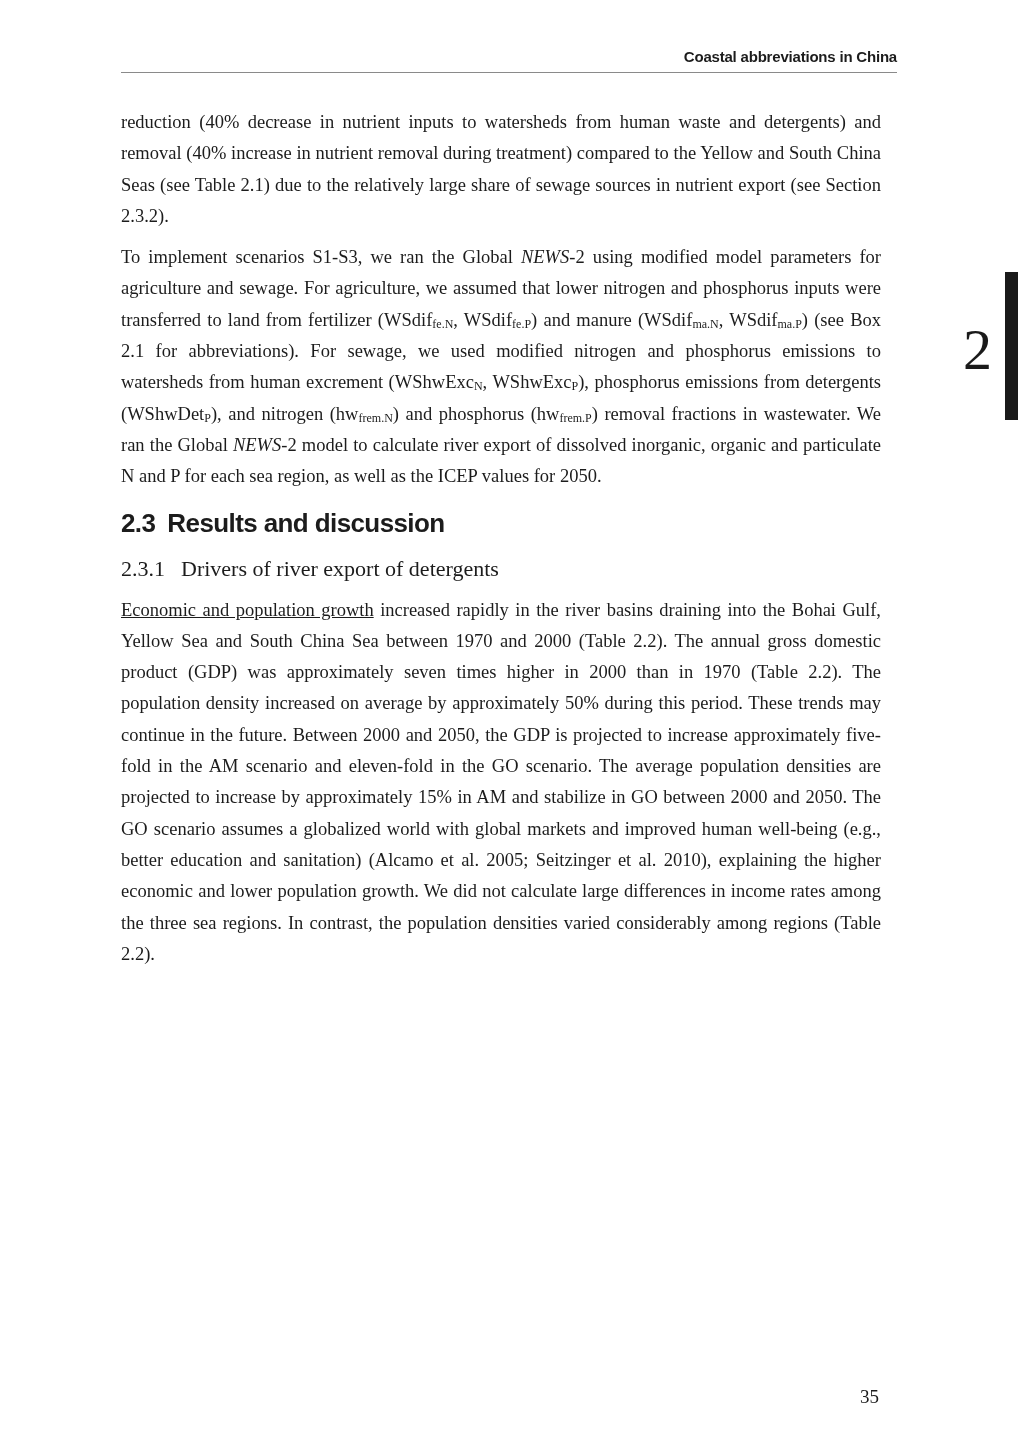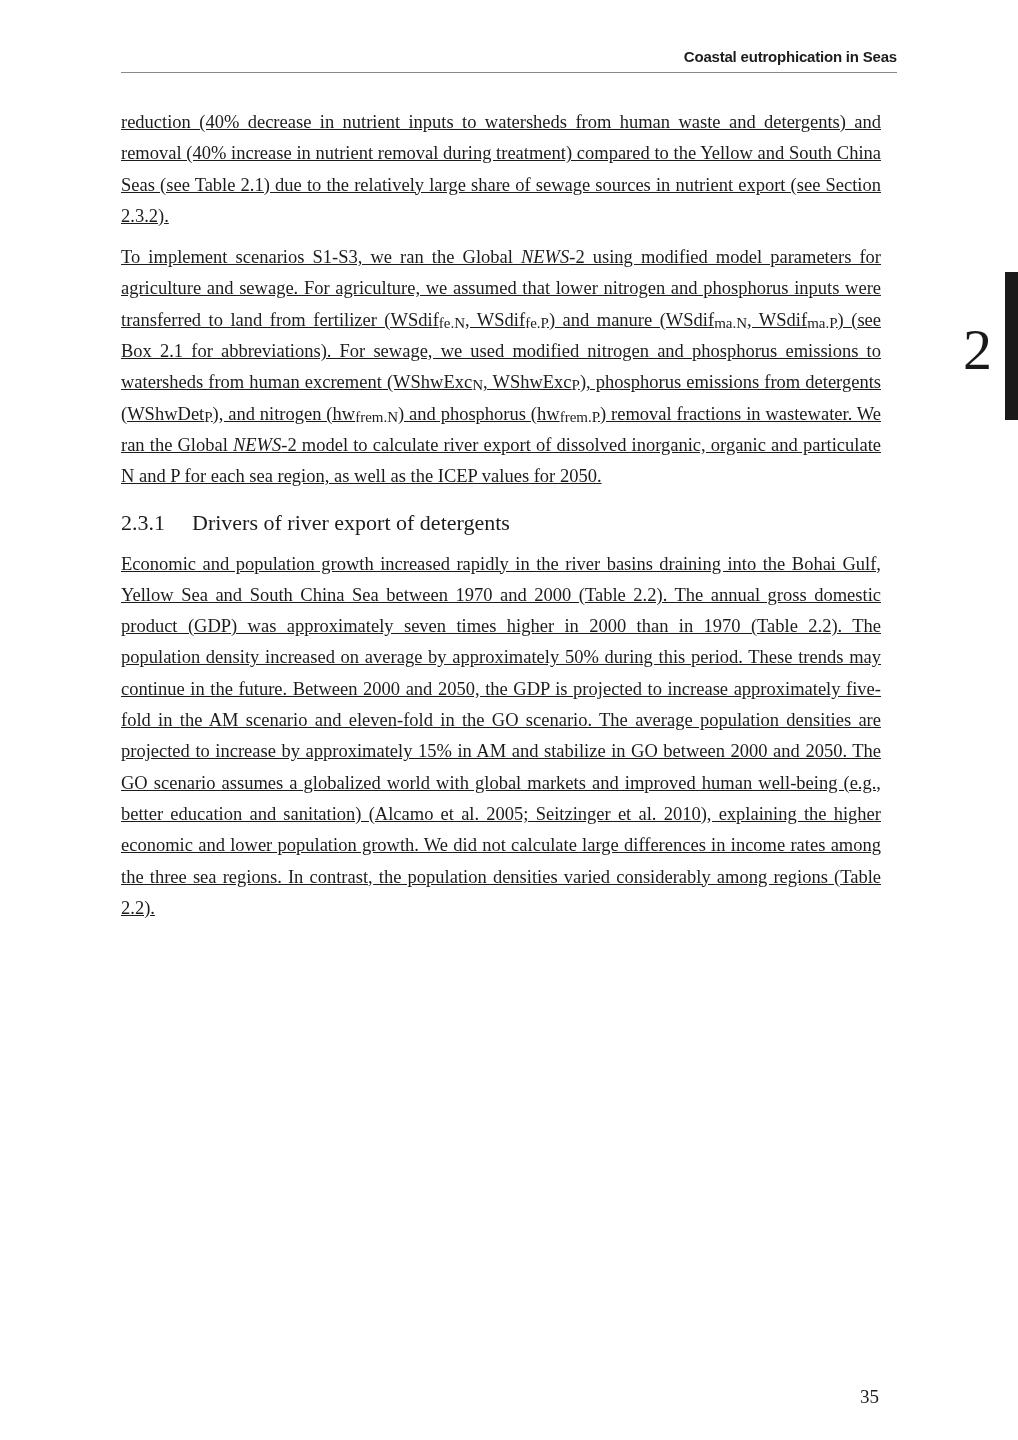--- a/index.html
+++ b/index.html
@@ -5,46 +5,47 @@
     html, body { margin: 0; padding: 0; background: #ffffff; }
     body { width: 1018px; height: 1440px; position: relative; overflow: hidden;
       font-family: "Liberation Serif", "DejaVu Serif", serif; color: #1c1c1c; }
     .running-header { position: absolute; left: 121px; top: 46px; width: 776px; height: 26px;
       border-bottom: 1px solid #8a8a8a; text-align: right; }
     .running-header span { font-family: "Liberation Sans", sans-serif; font-weight: bold;
       font-size: 15px; letter-spacing: -0.2px; color: #1c1c1c; position: relative; top: 2px; }
     .chapter-tab { position: absolute; left: 1005px; top: 272px; width: 13px; height: 148px; background: #1a1a1a; }
     .chapter-num { position: absolute; left: 963px; top: 318px; font-size: 58px; line-height: 64px; color: #1a1a1a; }
     .content { position: absolute; left: 121px; top: 107px; width: 776px; }
-    p { margin: 0 16px 10px 0; font-size: 18.5px; line-height: 31.3px; text-align: justify; text-decoration: underline; }
+    p { margin: 0 16px 10px 0; font-size: 18.5px; line-height: 31.3px; text-align: justify; }
     .u { text-decoration: underline; }
-    sub { font-size: 15px; vertical-align: -2px; line-height: 0; }
+    sub { font-size: 12px; vertical-align: -2px; line-height: 0; }
     h2 { margin: 10px 0 0 0; font-family: "Liberation Sans", sans-serif; font-weight: bold;
       font-size: 26px; line-height: 40px; letter-spacing: -0.6px; }
     h2 .num { margin-right: 12px; }
     h3 { margin: 6px 0 6px 0; font-weight: normal; font-size: 22px; line-height: 40px; }
-    h3 .num { margin-right: 27px; }
+    h3 .num { margin-right: 16px; }
     .page-number { position: absolute; left: 860px; top: 1368px; width: 37px; text-align: left;
       font-size: 19px; line-height: 26px; margin-top: 16px; }
   </style>
 </head>
 <body>
 
 <div class="running-header">
-  <span>Coastal eutrophication in Seas</span>
+  <span>Coastal abbreviations in China</span>
 </div>
 
 <div class="chapter-tab"></div>
 <div class="chapter-num">2</div>
 
 <div class="content">
   <p>reduction (40% decrease in nutrient inputs to watersheds from human waste and detergents) and removal (40% increase in nutrient removal during treatment) compared to the Yellow and South China Seas (see Table 2.1) due to the relatively large share of sewage sources in nutrient export (see Section 2.3.2).</p>
 
 
   <p><span>To implement scenarios S1-S3, we ran the Global </span><i>NEWS</i><span>-2 using modified model parameters for agriculture and sewage. For agriculture, we assumed that lower nitrogen and phosphorus inputs were transferred to land from fertilizer (WSdif</span><sub>fe.N</sub><span>, WSdif</span><sub>fe.P</sub><span>) and manure (WSdif</span><sub>ma.N</sub><span>, WSdif</span><sub>ma.P</sub><span>) (see Box 2.1 for abbreviations). For sewage, we used modified nitrogen and phosphorus emissions to watersheds from human excrement (WShwExc</span><sub>N</sub><span>, WShwExc</span><sub>P</sub><span>), phosphorus emissions from detergents (WShwDet</span><sub>P</sub><span>), and nitrogen (hw</span><sub>frem.N</sub><span>) and phosphorus (hw</span><sub>frem.P</sub><span>) removal fractions in wastewater. We ran the Global </span><i>NEWS</i><span>-2 model to calculate river export of dissolved inorganic, organic and particulate N and P for each sea region, as well as the ICEP values for 2050.</span></p>
 
+  <h2><span class="num">2.3</span><span>Results and discussion</span></h2>
 
   <h3><span class="num">2.3.1</span><span>Drivers of river export of detergents</span></h3>
 
   <p><span class="u">Economic and population growth</span><span> increased rapidly in the river basins draining into the Bohai Gulf, Yellow Sea and South China Sea between 1970 and 2000 (Table 2.2). The annual gross domestic product (GDP) was approximately seven times higher in 2000 than in 1970 (Table 2.2). The population density increased on average by approximately 50% during this period. These trends may continue in the future. Between 2000 and 2050, the GDP is projected to increase approximately five-fold in the AM scenario and eleven-fold in the GO scenario. The average population densities are projected to increase by approximately 15% in AM and stabilize in GO between 2000 and 2050. The GO scenario assumes a globalized world with global markets and improved human well-being (e.g., better education and sanitation) (Alcamo et al. 2005; Seitzinger et al. 2010), explaining the higher economic and lower population growth. We did not calculate large differences in income rates among the three sea regions. In contrast, the population densities varied considerably among regions (Table 2.2).</span></p>
 </div>
 
 <div class="page-number">35</div>
 
 </body></html>

